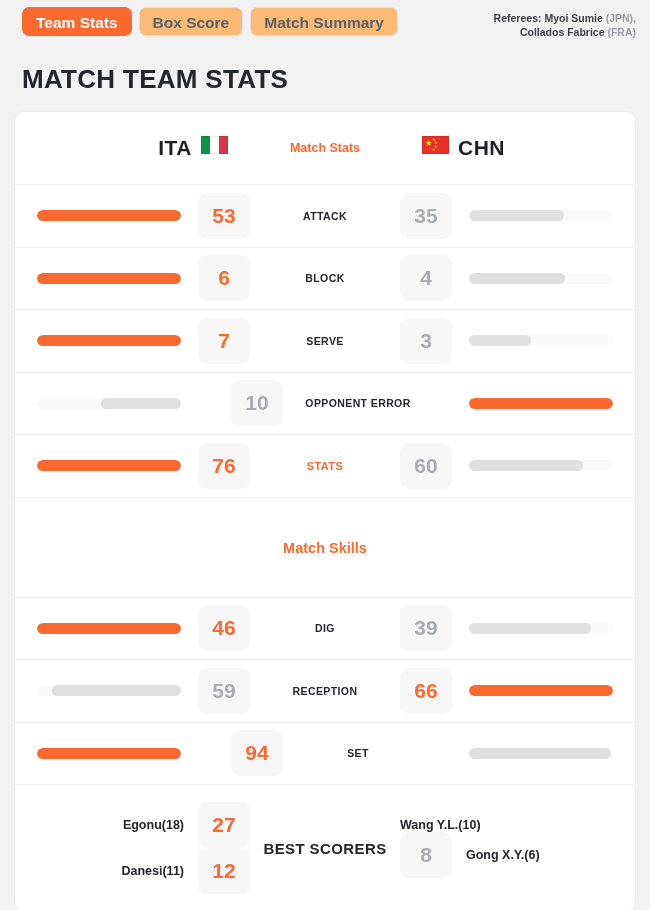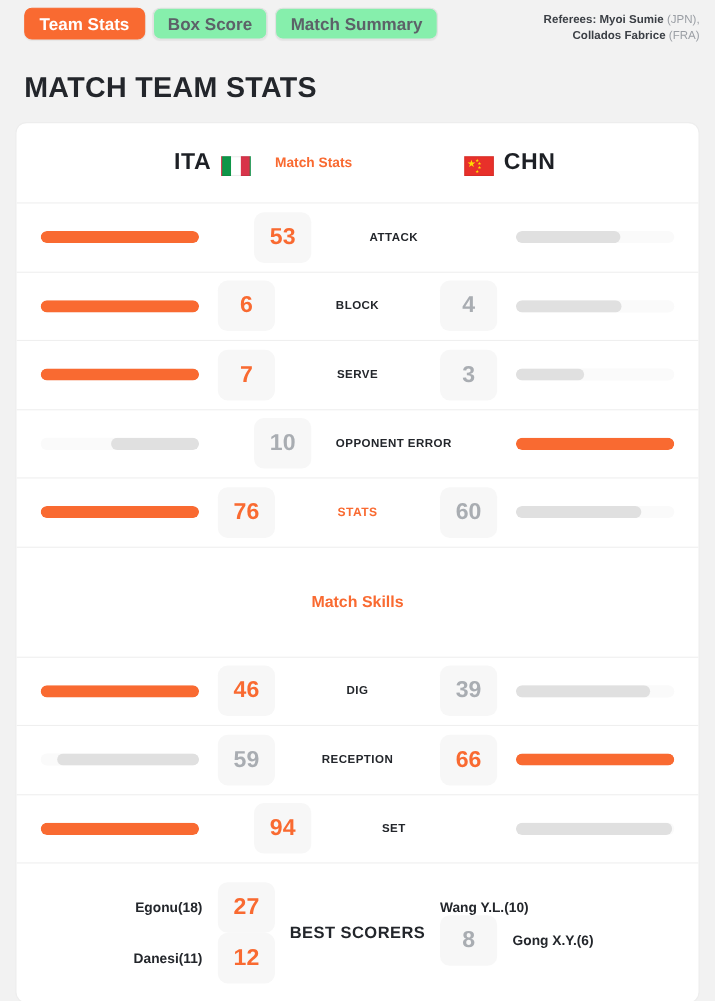--- a/index.html
+++ b/index.html
@@ -21,41 +21,41 @@
   }
   .tabs { display: flex; gap: 7px; }
   .tab {
     border-radius: 7px;
     padding: 0 13px;
     height: 29px;
     line-height: 29px;
     font-size: 15.5px;
     font-weight: bold;
     color: #5c6168;
-    background: #86efac;
+    background: #fdba74;
     border: 1px solid #e2e2e2;
     white-space: nowrap;
     cursor: pointer;
     box-shadow: 0 1px 1px rgba(0,0,0,.05);
   }
   .tab.active {
     background: #f96a31;
     color: #ffffff;
     border-color: #f96a31;
   }
   .referees {
     text-align: right;
     font-size: 10.5px;
     font-weight: bold;
     color: #3b3f45;
     line-height: 1.38;
     padding-top: 4px;
     white-space: nowrap;
   }
-  .referees .cc { color: #9a9ea4; font-weight: normal; }
+  .referees .cc { color: #9a9ea4; font-weight: bold; }
 
   
   .page-title {
     font-size: 26px;
     font-weight: bold;
     color: #23262b;
     letter-spacing: .3px;
     padding: 18px 0 16px 22px;
   }
 
@@ -68,25 +68,25 @@
     overflow: hidden;
   }
 
   
   .team-header {
     display: flex;
     align-items: center;
     height: 72px;
     padding: 0 22px;
   }
-  .th-left, .th-right { flex: 1; display: flex; align-items: flex-end; }
+  .th-left, .th-right { flex: 1; display: flex; align-items: flex-start; }
   .th-left  { justify-content: flex-end; padding-right: 22px; }
   .th-right { justify-content: flex-start; padding-left: 22px; }
   .th-mid {
-    width: 150px; text-align: left;
+    width: 150px; text-align: center;
     font-size: 12.5px; font-weight: bold; color: #f96a31;
   }
   .team-code { font-size: 21px; font-weight: bold; color: #1d2025; letter-spacing: .5px; }
   .flag { width: 27px; height: 18px; display: inline-block; border: 1px solid rgba(0,0,0,.07); }
   .th-left .flag { margin-left: 9px; }
   .th-right .flag { margin-right: 9px; }
   .flag-ita {
     background: linear-gradient(to right,
       #0e9648 0 33.33%, #ffffff 33.33% 66.66%, #d8344a 66.66% 100%);
   }
@@ -226,20 +226,21 @@
 
   <div id="stats-rows">
       <div class="row">
         <div class="bar-cell left">
           <div class="bar from-right">
             <div class="fill win" style="width:100%"></div>
           </div>
         </div>
         <div class="val l win">53</div>
         <div class="label">ATTACK</div>
+        <div class="val r lose">35</div>
         <div class="bar-cell right">
           <div class="bar from-left">
             <div class="fill lose" style="width:66%"></div>
           </div>
         </div>
       </div>
       <div class="row">
         <div class="bar-cell left">
           <div class="bar from-right">
             <div class="fill win" style="width:100%"></div>

